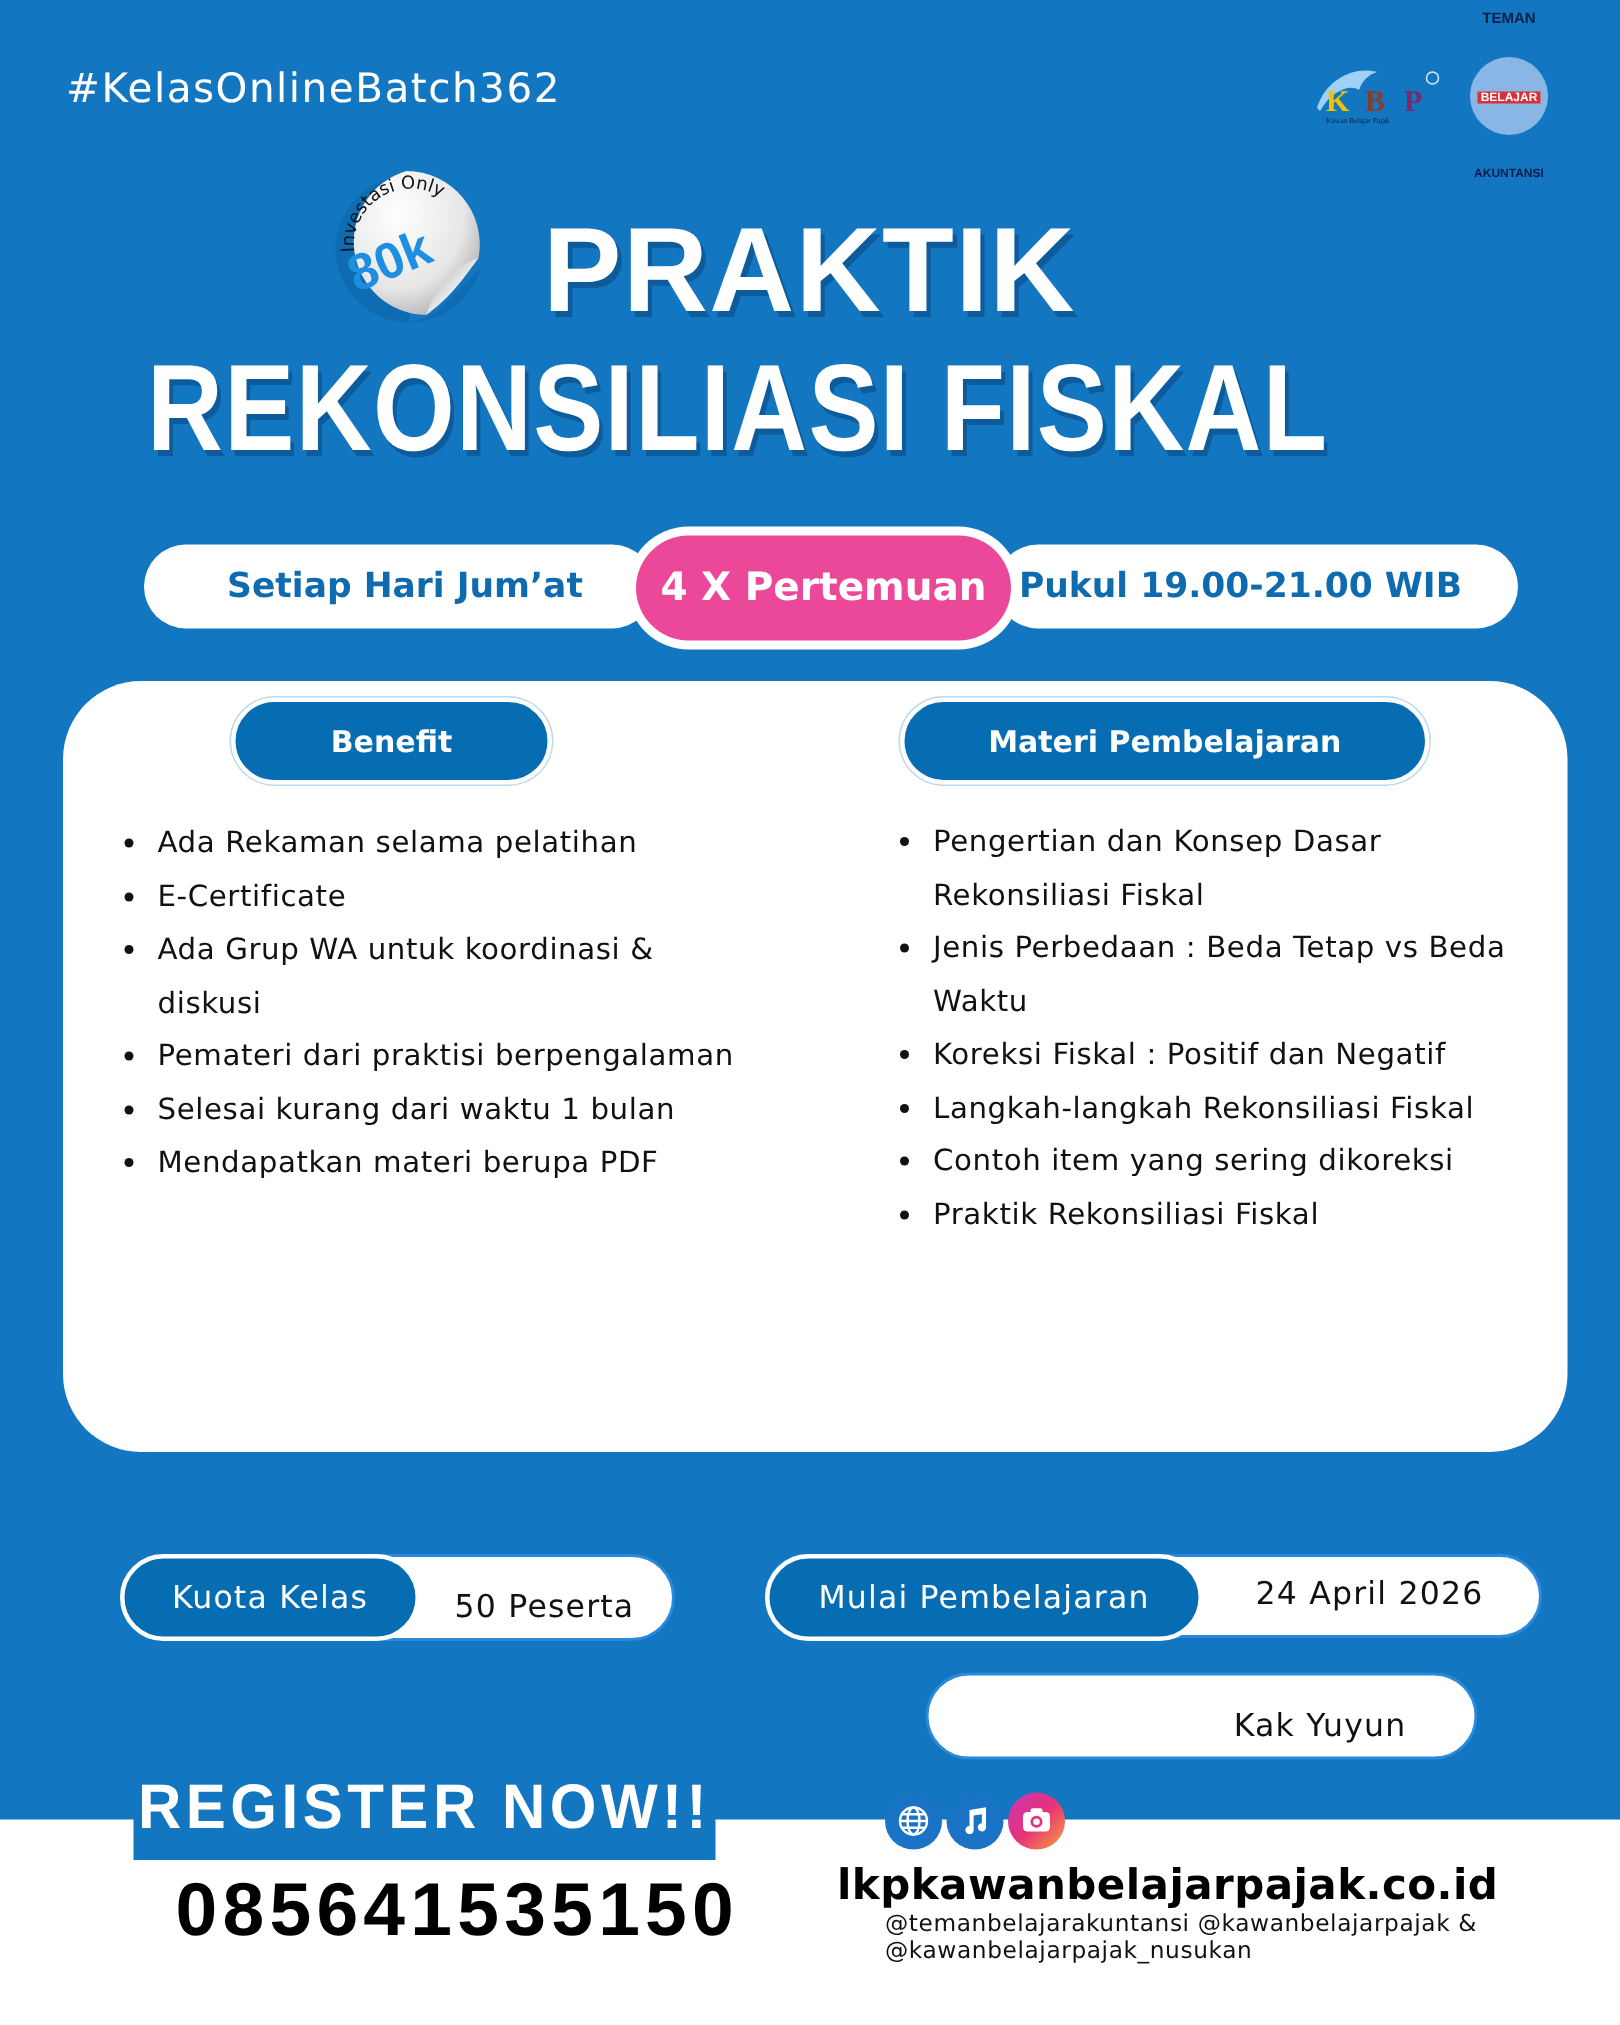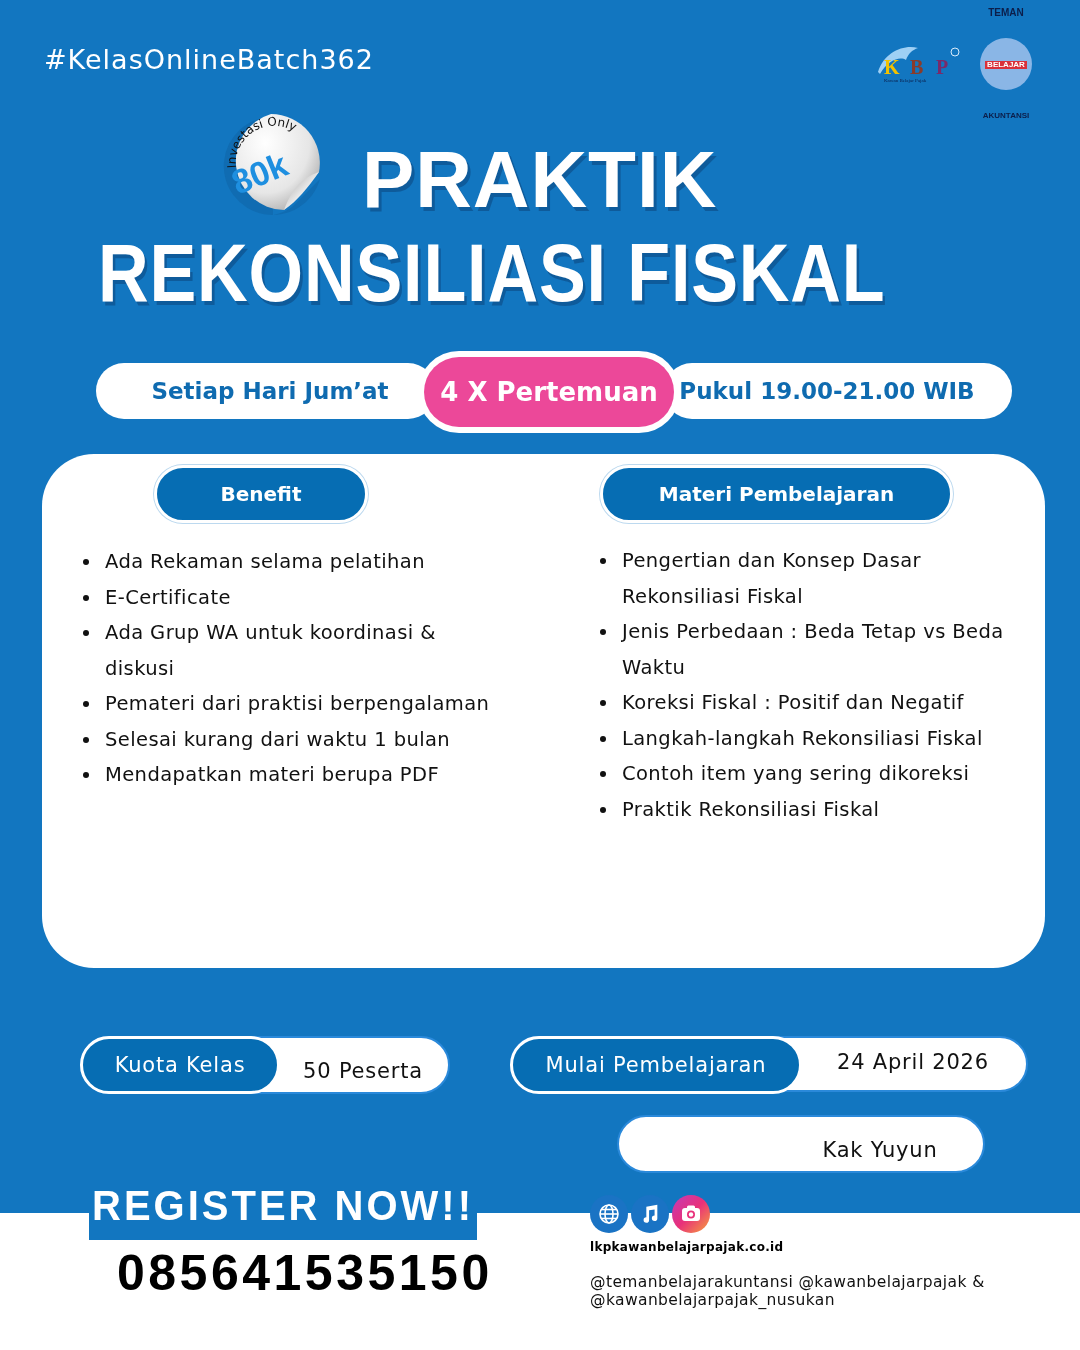--- a/index.html
+++ b/index.html
@@ -134,21 +134,21 @@
       font-size: 50px; letter-spacing: 3.5px; color: #000; margin-left: 19px;
     }
     .social-icons { left: 590px; top: 1195px; display: flex; gap: 3px; }
     .sicon {
       width: 38px; height: 38px; border-radius: 50%;
       display: flex; align-items: center; justify-content: center;
     }
     .sicon.web, .sicon.tiktok { background: #1a73c4; }
     .sicon.ig { background: linear-gradient(135deg, #c43bb8 0%, #e8307a 50%, #f7a23a 100%); }
     .website {
-      left: 590px; top: 1240px; font-weight: bold; font-size: 12px; color: #000; letter-spacing: 0.3px;
+      left: 558px; top: 1240px; font-weight: bold; font-size: 28px; color: #000; letter-spacing: 0.3px;
     }
     .handles {
       left: 590px; top: 1273px; width: 460px;
       font-size: 15.5px; line-height: 18px; color: #111; letter-spacing: 0.4px;
     }
   </style>
 </head>
 <body>
 
 <div class="abs hashtag">#KelasOnlineBatch362</div>

